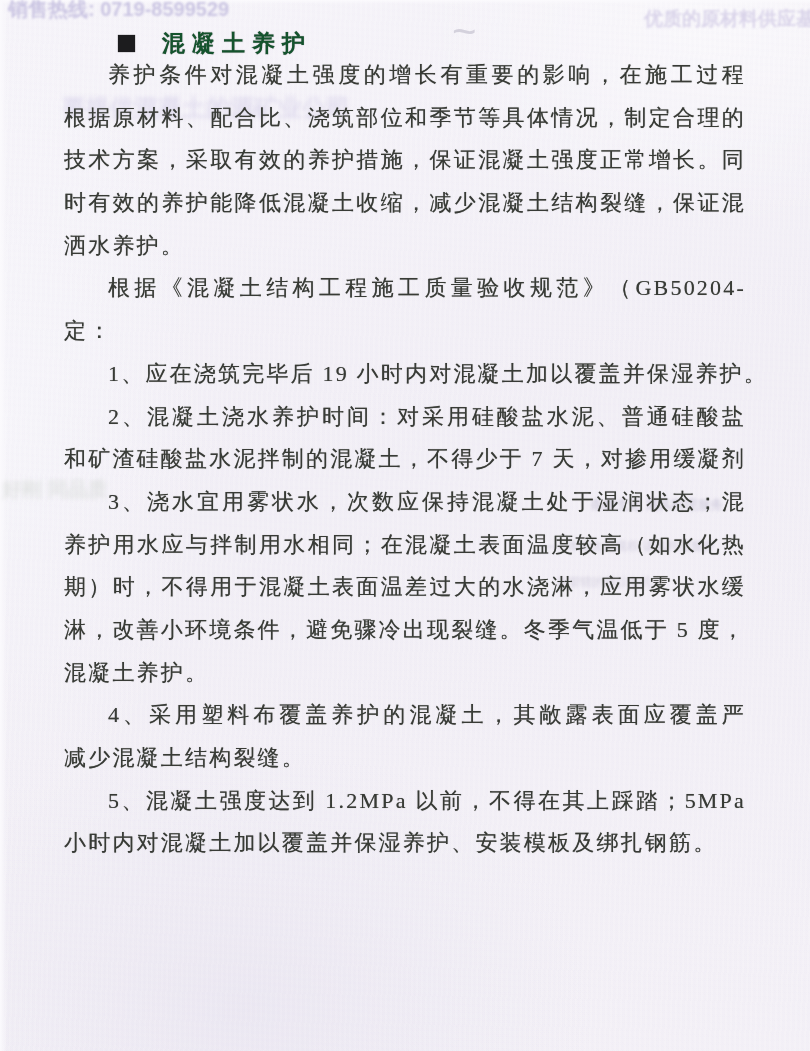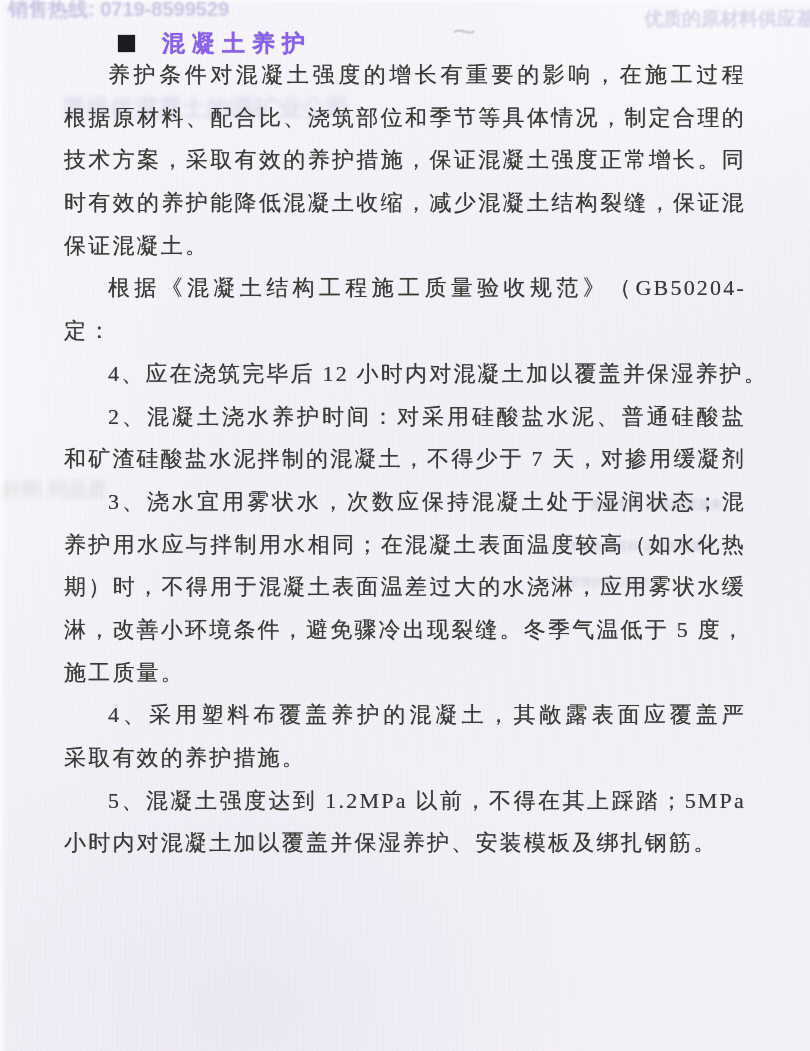--- a/index.html
+++ b/index.html
@@ -27,21 +27,21 @@
   .heading{
     position:absolute;left:118px;top:28px;height:30px;display:flex;align-items:center;
     color:#191b1a;
   }
   .heading .bullet{
     width:17px;height:17px;background:#1c1c1e;display:inline-block;margin-right:27px;
     box-shadow:0 0 1px rgba(0,0,0,.7);color:transparent;overflow:hidden;font-size:1px;
   }
   .heading .htext{
     font-family:"Liberation Sans","DejaVu Sans",sans-serif;
-    font-weight:bold;font-size:23px;letter-spacing:7px;color:#8b5cf6;
+    font-weight:bold;font-size:23px;letter-spacing:7px;color:#14532d;
     text-shadow:0 0 1px rgba(20,20,20,.5);
   }
 
   .doc-body{position:absolute;left:64px;top:54px;width:682px;}
   .line{
     display:block;height:42.7px;line-height:42.7px;
     font-size:22px;color:#383b36;letter-spacing:2.2px;
     text-shadow:0 0 .7px rgba(55,58,52,.65);
     white-space:nowrap;
   }
@@ -70,28 +70,28 @@
 <div class="heading">
   <span class="bullet">■</span>
   <span class="htext">混凝土养护</span>
 </div>
 
 <div class="doc-body" id="doc-body">
     <span class="line indent just">养护条件对混凝土强度的增长有重要的影响，在施工过程中，应</span>
     <span class="line just">根据原材料、配合比、浇筑部位和季节等具体情况，制定合理的施工</span>
     <span class="line just">技术方案，采取有效的养护措施，保证混凝土强度正常增长。同时及</span>
     <span class="line just">时有效的养护能降低混凝土收缩，减少混凝土结构裂缝，保证混凝土</span>
-    <span class="line nojust">保证混凝土。</span>
+    <span class="line nojust">洒水养护。</span>
     <span class="line indent just">根据《混凝土结构工程施工质量验收规范》（GB50204-2002）规</span>
     <span class="line nojust">定：</span>
-    <span class="line indent nojust">4、应在浇筑完毕后 12 小时内对混凝土加以覆盖并保湿养护。</span>
+    <span class="line indent nojust">1、应在浇筑完毕后 19 小时内对混凝土加以覆盖并保湿养护。</span>
     <span class="line indent just">2、混凝土浇水养护时间：对采用硅酸盐水泥、普通硅酸盐水泥</span>
     <span class="line just">和矿渣硅酸盐水泥拌制的混凝土，不得少于 7 天，对掺用缓凝剂或有</span>
     <span class="line indent just">3、浇水宜用雾状水，次数应保持混凝土处于湿润状态；混凝土</span>
     <span class="line just">养护用水应与拌制用水相同；在混凝土表面温度较高（如水化热峰值</span>
     <span class="line just">期）时，不得用于混凝土表面温差过大的水浇淋，应用雾状水缓缓喷</span>
     <span class="line just">淋，改善小环境条件，避免骤冷出现裂缝。冬季气温低于 5 度，不能</span>
-    <span class="line nojust">施工质量。</span>
+    <span class="line nojust">混凝土养护。</span>
     <span class="line indent just">4、采用塑料布覆盖养护的混凝土，其敞露表面应覆盖严密，并</span>
-    <span class="line nojust">采取有效的养护措施。</span>
+    <span class="line nojust">减少混凝土结构裂缝。</span>
     <span class="line indent just">5、混凝土强度达到 1.2MPa 以前，不得在其上踩踏；5MPa 以前</span>
     <span class="line nojust">小时内对混凝土加以覆盖并保湿养护、安装模板及绑扎钢筋。</span>
   </div>
 
 </body></html>

